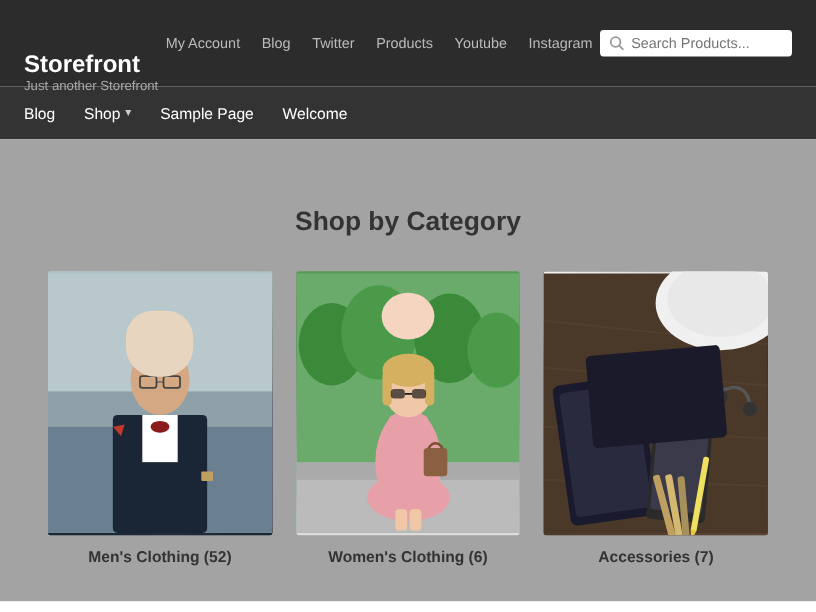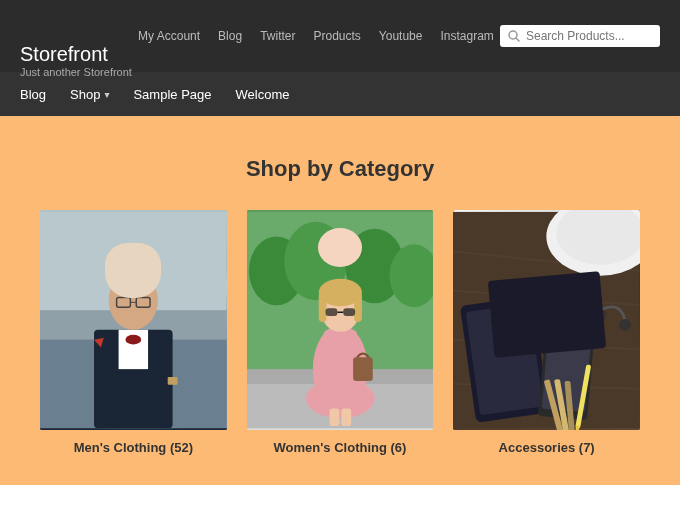--- a/index.html
+++ b/index.html
@@ -8,21 +8,21 @@
     
     .top-bar {
       background: #2c2c2c;
       padding: 0 20px;
       display: flex;
       align-items: center;
       justify-content: space-between;
       height: 72px;
     }
     .brand { color: #fff; }
-    .brand-title { font-size: 20px; font-weight: normal; line-height: 1.2; margin-top: 48px; }
+    .brand-title { font-size: 20px; font-weight: bold; line-height: 1.2; margin-top: 48px; }
     .brand-subtitle { font-size: 11px; color: #aaa; }
 
     .top-nav { display: flex; gap: 18px; align-items: center; justify-content: space-between; }
     .top-nav a {
       color: #bbb;
       text-decoration: none;
       font-size: 12px;
     }
 
     .search-box {
@@ -70,22 +70,22 @@
       width: 28px;
       height: 28px;
       display: flex;
       align-items: center;
       justify-content: center;
       font-size: 14px;
     }
 
     
     .main-content {
-      padding: 40px 40px 30px;
-      background: #fdba74;
+      padding: 56px 40px 30px;
+      background: #a3a3a3;
     }
 
     .section-title {
       text-align: center;
       font-size: 22px;
       font-weight: bold;
       color: #333;
       margin-bottom: 28px;
     }
 

